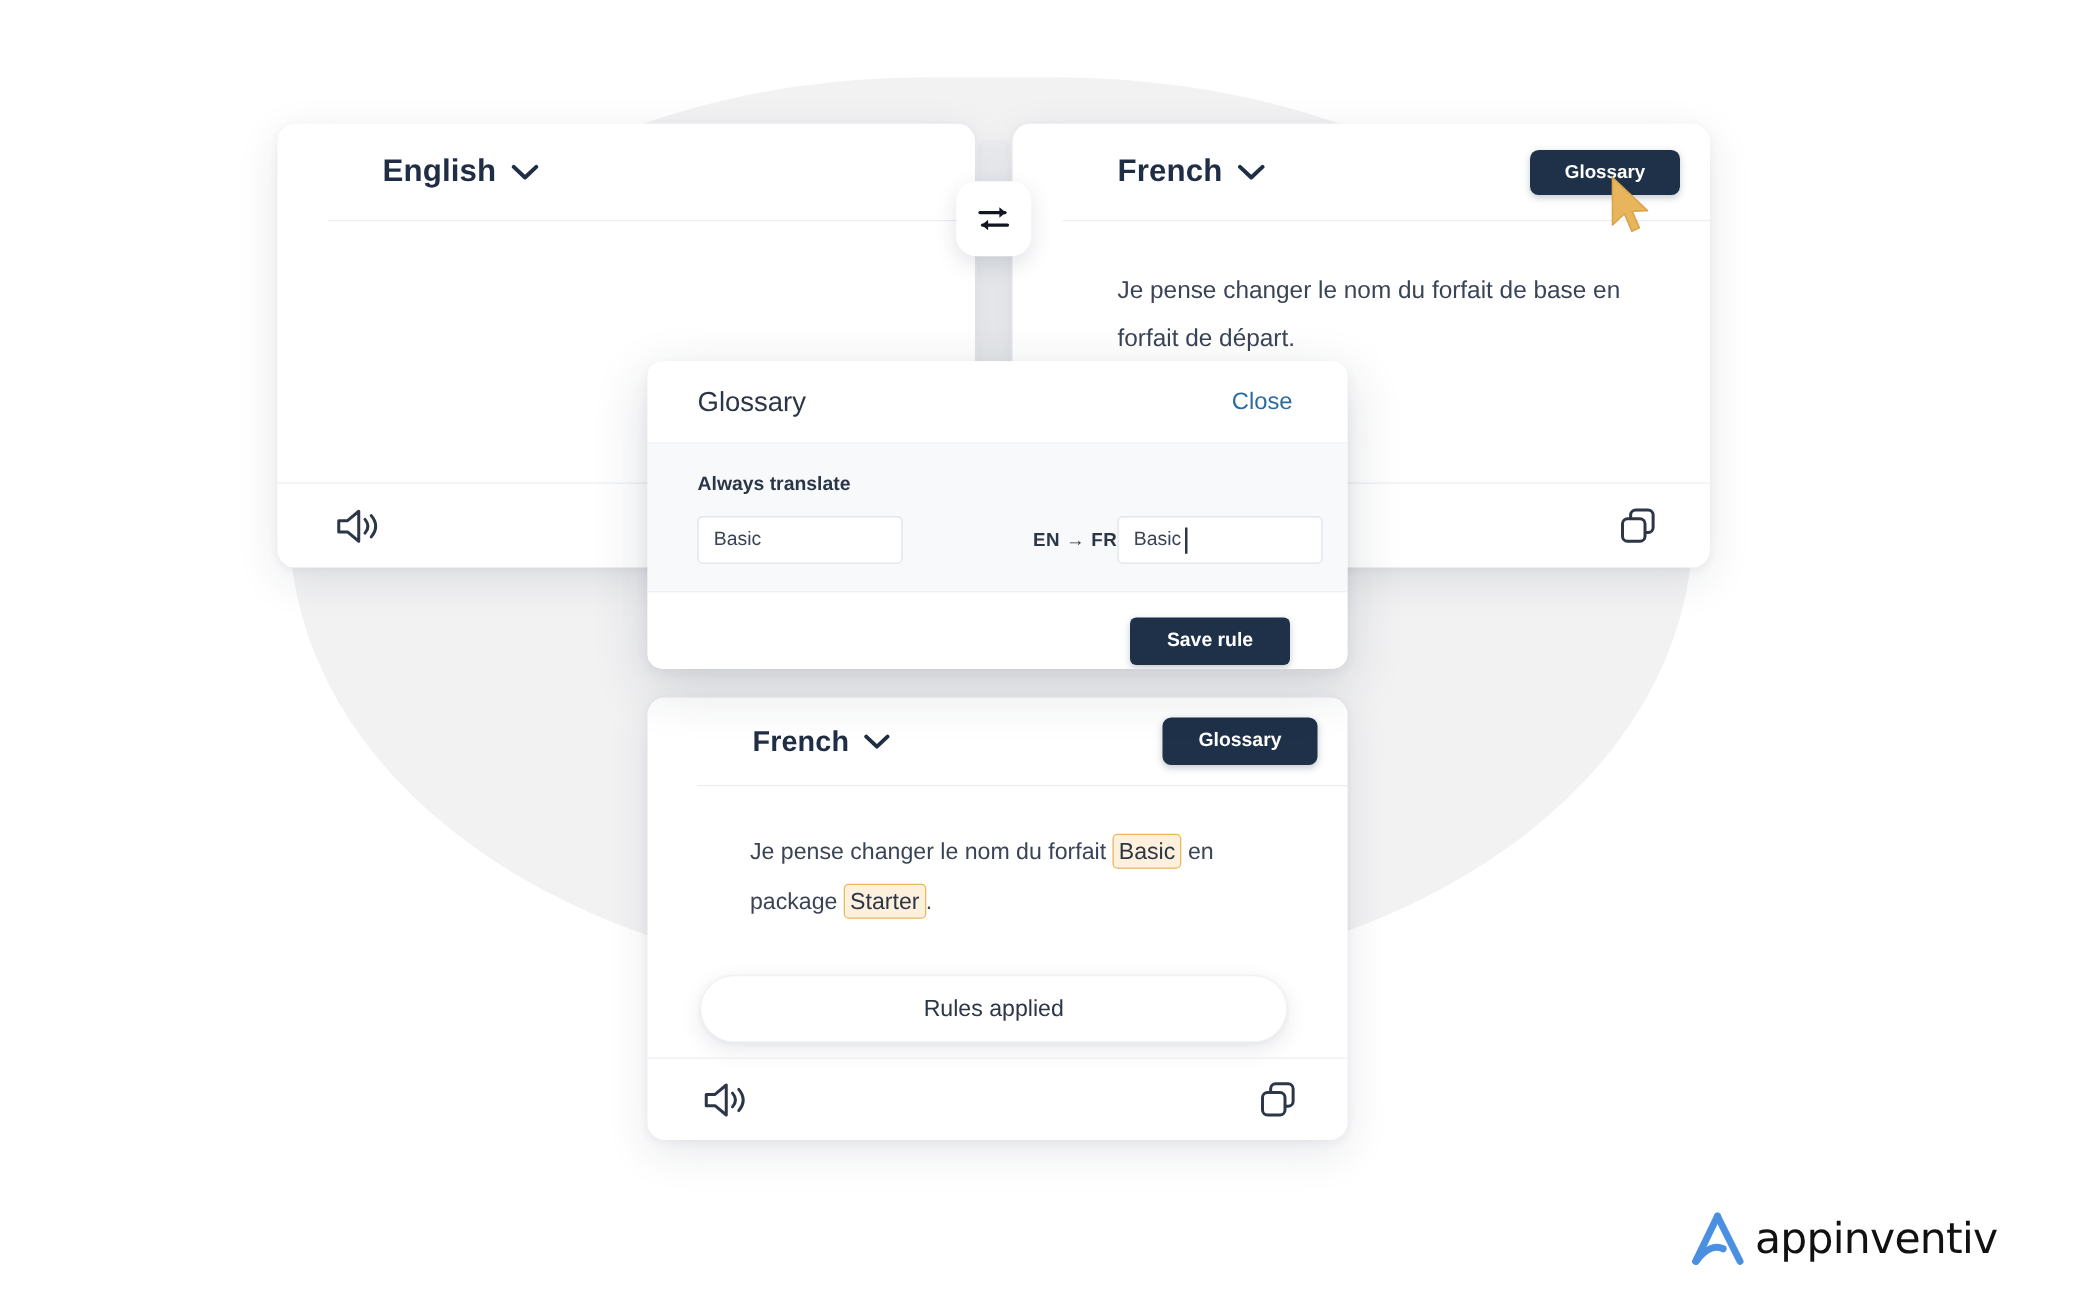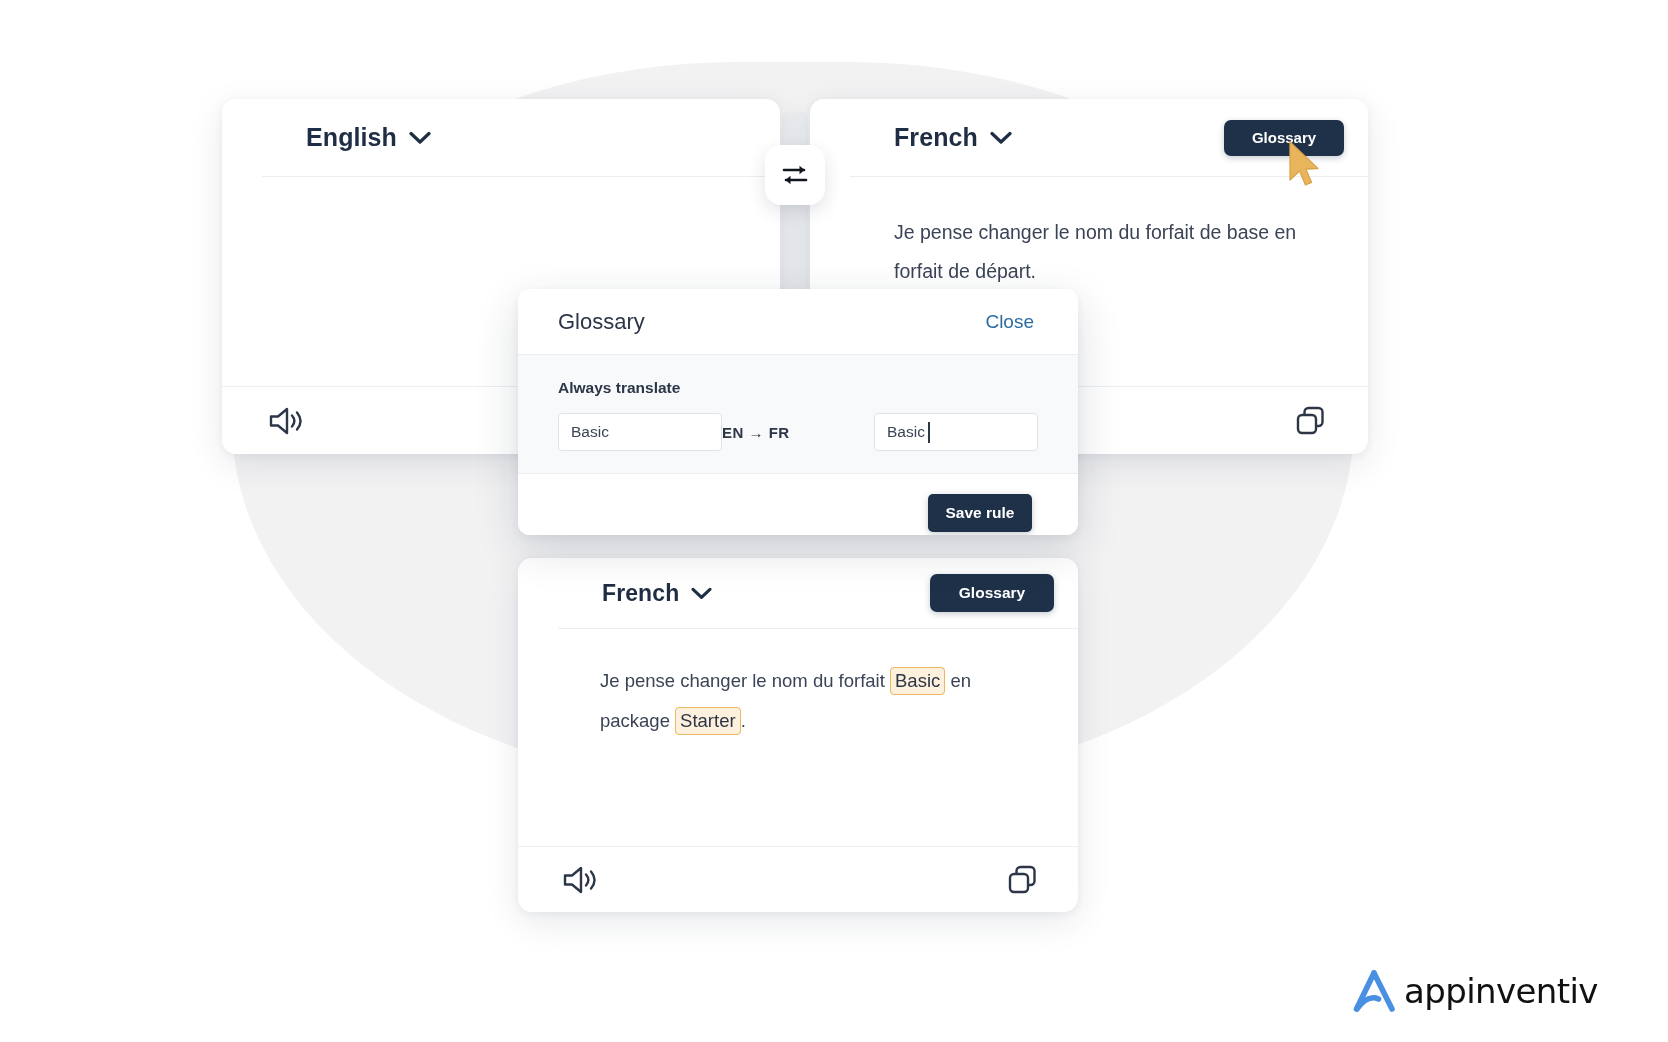--- a/index.html
+++ b/index.html
@@ -215,21 +215,21 @@
     background: none;
     border: none;
     font-family: "Liberation Sans", sans-serif;
     font-size: 19px;
     color: #2d6ca2;
     cursor: pointer;
     padding: 0;
   }
   .modal-body {
     background: #f7f9fb;
-    padding: 24px 40px 22px 40px;
+    padding: 24px 20px 22px 40px;
     border-bottom: 1px solid #eceef1;
   }
   .modal-label {
     font-size: 15.5px;
     font-weight: 700;
     color: #2c3647;
     margin-bottom: 16px;
   }
   .rule-row {
     display: flex;
@@ -242,21 +242,21 @@
     background: #ffffff;
     border: 1px solid #dfe3e8;
     border-radius: 4px;
     font-family: "Liberation Sans", sans-serif;
     font-size: 15.5px;
     color: #3b4456;
     padding: 0 12px;
   }
   .rule-arrow {
     flex: 1;
-    text-align: left;
+    text-align: right;
     font-size: 15px;
     font-weight: 700;
     color: #2c3647;
     letter-spacing: 0.5px;
   }
   .rule-input-caret {
     position: relative;
   }
   .caret {
     position: absolute;
@@ -268,21 +268,21 @@
   }
   .modal-foot {
     height: 78px;
     display: flex;
     align-items: center;
     justify-content: flex-end;
     padding: 0 46px 0 0;
     background: #ffffff;
   }
   #save-rule-btn {
-    width: 104px;
+    width: 128px;
     height: 38px;
     font-size: 15.5px;
     border-radius: 5px;
   }
 
   
   #card-french-bottom {
     left: 518px;
     top: 558px;
     width: 560px;
@@ -460,20 +460,21 @@
           </svg>
         </span>
       </div>
       <button class="btn-dark" id="glossary-btn-bottom">Glossary</button>
     </div>
 
     <div class="card-body">
       <span>Je pense changer le nom du forfait </span><span class="hl">Basic</span><span> en package </span><span class="hl">Starter</span><span>.</span>
     </div>
 
+    <button id="rules-applied-btn">Rules applied</button>
 
     <div class="card-foot">
       <button class="icon-btn">
         <svg width="40" height="32" viewBox="0 0 40 32">
           <path d="M5 11.5 H12 L21 4 V28 L12 20.5 H5 Z" fill="none" stroke="#2c3647" stroke-width="2.4" stroke-linejoin="round"></path>
           <path d="M26 10.5 C29.2 14.2 29.2 17.8 26 21.5" fill="none" stroke="#2c3647" stroke-width="2.4" stroke-linecap="round"></path>
           <path d="M31 7.5 C35.6 13 35.6 19 31 24.5" fill="none" stroke="#2c3647" stroke-width="2.4" stroke-linecap="round"></path>
         </svg>
       </button>
       <button class="icon-btn">

